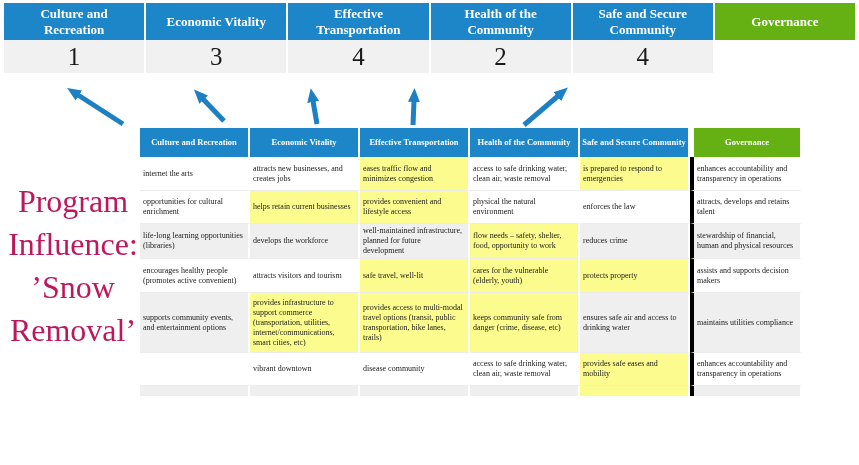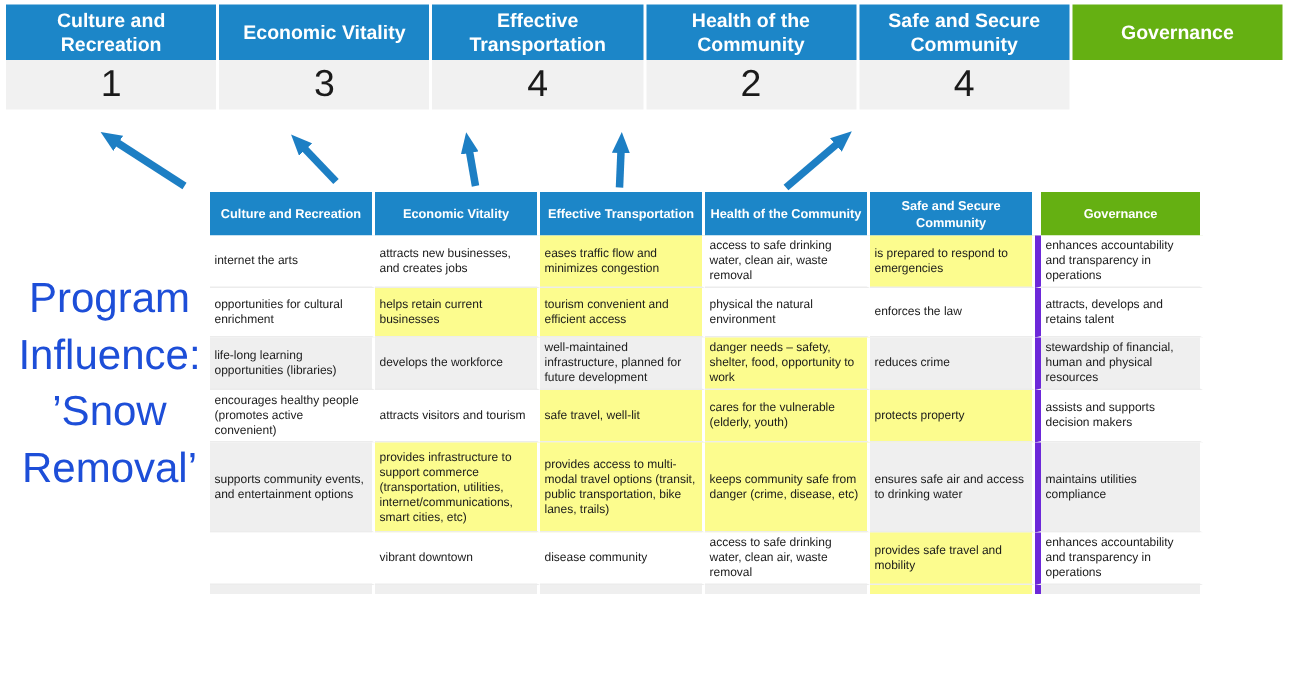--- a/index.html
+++ b/index.html
@@ -1,57 +1,57 @@
 <!DOCTYPE html>
 <html><head>
 <meta charset="utf-8">
 <style>
   html,body{margin:0;padding:0;background:#fff;}
   .slide{
     position:relative;width:859px;height:396px;background:#fff;overflow:hidden;
-    font-family:Liberation Sans, sans-serif;
+    font-family:Liberation Serif, serif;
   }
   
   .banner{position:absolute;left:4px;top:3px;width:851px;display:flex;gap:2px;}
   .bcol{flex:1;display:flex;flex-direction:column;}
   .bhead{
     height:37px;background:#1c86c8;color:#fff;font-weight:bold;font-size:13px;
     display:flex;align-items:center;justify-content:center;text-align:center;line-height:1.2;padding:0 6px;
   }
   .bhead.green{background:#65b012;}
   .bscore{
     height:33px;background:#f1f1f1;color:#1a1a1a;font-size:25px;
     display:flex;align-items:center;justify-content:center;
   }
   
   .arrows{position:absolute;left:0;top:0;pointer-events:none;}
   .arrows line{stroke:#1d7fc4;stroke-width:5;}
   
   .program-label{
     position:absolute;left:0;top:180px;width:146px;text-align:center;
-    font-size:28px;line-height:1.34;color:#1d4ed8;
+    font-size:32px;line-height:1.34;color:#be185d;
   }
   
   table.matrix{
     position:absolute;left:140px;top:128px;border-collapse:separate;border-spacing:0;
     table-layout:fixed;width:662px;
   }
   table.matrix th{
     background:#1c86c8;color:#fff;font-weight:bold;font-size:8.5px;line-height:1.2;
     height:27px;text-align:center;vertical-align:middle;padding:1px 2px;
     border-right:2px solid #fff;
   }
   table.matrix th.gov{background:#65b012;border-left:4px solid #fff;}
   table.matrix td{
     font-size:8px;line-height:1.25;color:#1a1a1a;vertical-align:middle;
     padding:2px 4px 2px 3px;background:#fff;
     border-right:2px solid #fff;border-bottom:1px solid #ececec;
     word-wrap:break-word;
   }
-  table.matrix td.gov{border-left:4px solid #6d28d9;}
+  table.matrix td.gov{border-left:4px solid #000000;}
   table.matrix tbody tr:nth-child(2n+3) td{background:#efefef;}
   table.matrix td.hl{background:#fcfc8e !important;}
   tbody tr:nth-child(1){height:34px}
   tbody tr:nth-child(2){height:33px}
   tbody tr:nth-child(3){height:35px}
   tbody tr:nth-child(4){height:34px}
   tbody tr:nth-child(5){height:60px}
   tbody tr:nth-child(6){height:33px}
   tbody tr:nth-child(7){height:46px}
   tbody tr:nth-child(8){height:34px}
@@ -126,30 +126,30 @@
           <td class="">internet the arts</td>
           <td class="">attracts new businesses, and creates jobs</td>
           <td class="hl">eases traffic flow and minimizes congestion</td>
           <td class="">access to safe drinking water, clean air, waste removal</td>
           <td class="hl">is prepared to respond to emergencies</td>
           <td class=" gov">enhances accountability and transparency in operations</td>
         </tr>
         <tr>
           <td class="">opportunities for cultural enrichment</td>
           <td class="hl">helps retain current businesses</td>
-          <td class="hl">tourism convenient and efficient access</td>
+          <td class="hl">provides convenient and lifestyle access</td>
           <td class="">physical the natural environment</td>
           <td class="">enforces the law</td>
           <td class=" gov">attracts, develops and retains talent</td>
         </tr>
         <tr>
           <td class="">life-long learning opportunities (libraries)</td>
           <td class="">develops the workforce</td>
           <td class="">well-maintained infrastructure, planned for future development</td>
-          <td class="hl">danger needs – safety, shelter, food, opportunity to work</td>
+          <td class="hl">flow needs – safety, shelter, food, opportunity to work</td>
           <td class="">reduces crime</td>
           <td class=" gov">stewardship of financial, human and physical resources</td>
         </tr>
         <tr>
           <td class="">encourages healthy people (promotes active convenient)</td>
           <td class="">attracts visitors and tourism</td>
           <td class="hl">safe travel, well-lit</td>
           <td class="hl">cares for the vulnerable (elderly, youth)</td>
           <td class="hl">protects property</td>
           <td class=" gov">assists and supports decision makers</td>
@@ -160,21 +160,21 @@
           <td class="hl">provides access to multi-modal travel options (transit, public transportation, bike lanes, trails)</td>
           <td class="hl">keeps community safe from danger (crime, disease, etc)</td>
           <td class="">ensures safe air and access to drinking water</td>
           <td class=" gov">maintains utilities compliance</td>
         </tr>
         <tr>
           <td class=""></td>
           <td class="">vibrant downtown</td>
           <td class="">disease community</td>
           <td class="">access to safe drinking water, clean air, waste removal</td>
-          <td class="hl">provides safe travel and mobility</td>
+          <td class="hl">provides safe eases and mobility</td>
           <td class=" gov">enhances accountability and transparency in operations</td>
         </tr>
         <tr>
           <td class=""></td>
           <td class=""></td>
           <td class=""></td>
           <td class=""></td>
           <td class="hl">looks after it's most vulnerable</td>
           <td class=" gov"></td>
         </tr>

